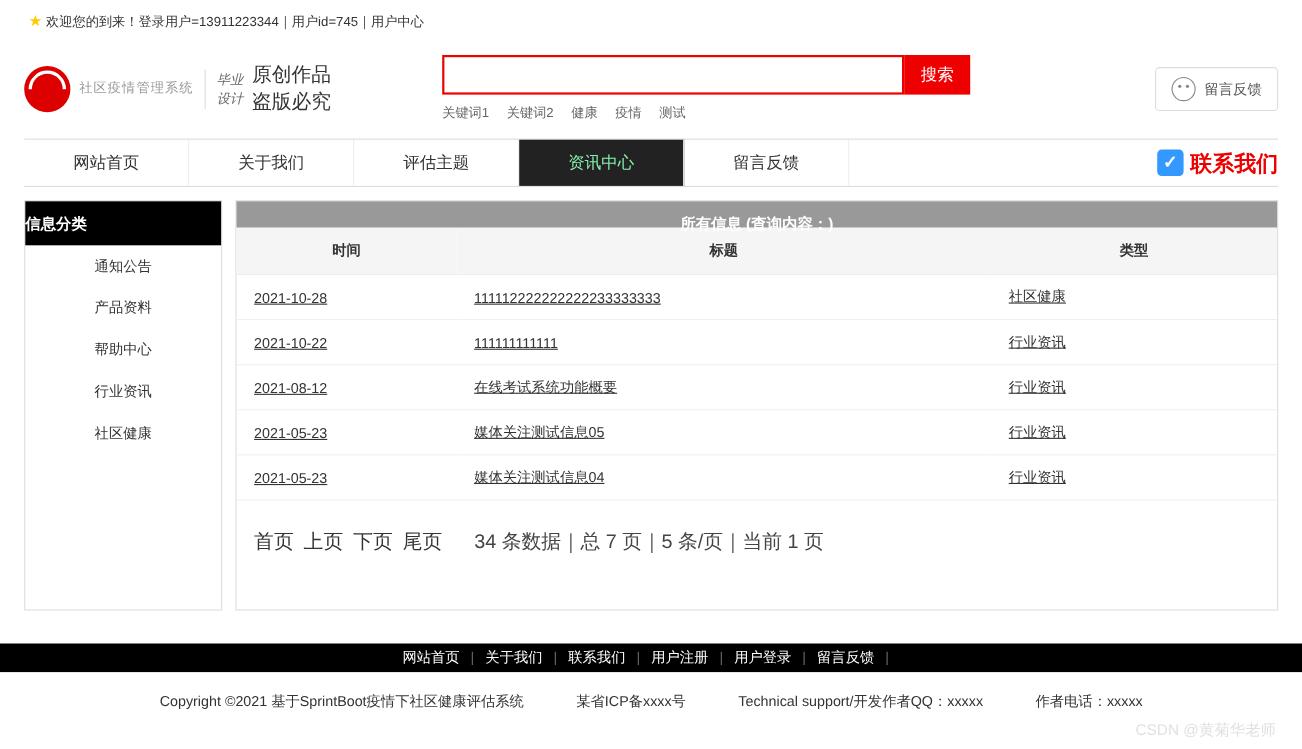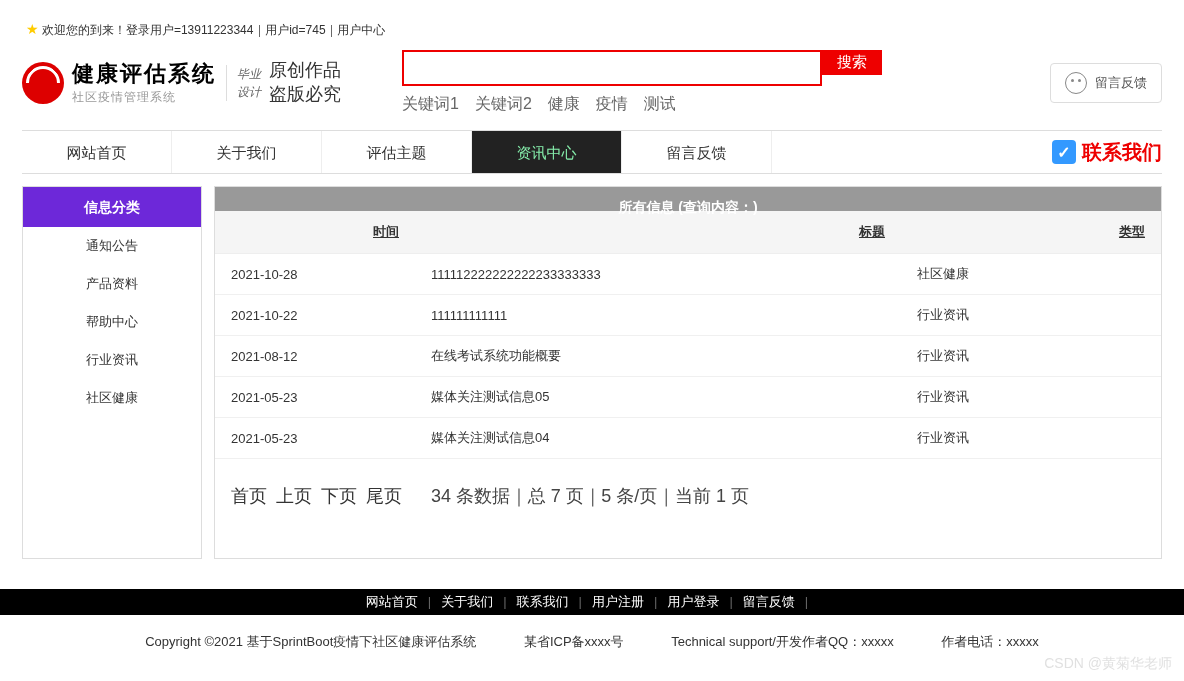--- a/index.html
+++ b/index.html
@@ -1,98 +1,97 @@
 <!DOCTYPE html>
 <html><head>
   <meta charset="utf-8">
   <style>
     * { margin: 0; padding: 0; box-sizing: border-box; }
     body { font-family: "Microsoft YaHei", SimSun, Arial, sans-serif; font-size: 13px; color: #333; background: #fff; }
     .container { width: 1140px; margin: 0 auto; }
     
     
-    .top-bar { height: 30px; line-height: 30px; font-size: 12px; padding: 14px 4px; display: flex; justify-content: space-between; text-align: center; }
+    .top-bar { height: 30px; line-height: 30px; font-size: 12px; padding: 4px 4px; display: flex; justify-content: space-between; text-align: center; }
     .top-left { color: #333; }
     .star-icon { color: #ffcc00; font-size: 14px; }
     .top-right a { text-decoration: none; color: #333; }
     .top-right .red-link { color: #e00; }
     .top-right .sep { margin: 0 6px; color: #ccc; }
     
     
     .header { display: flex; align-items: center; padding: 20px 0 15px; }
     .logo-area { display: flex; align-items: center; width: 350px; }
     .logo-icon { width: 42px; height: 42px; border-radius: 50%; background: #d00; position: relative; margin-right: 8px; }
     .logo-icon::before { content: ''; position: absolute; top: 4px; left: 4px; right: 4px; bottom: 4px; border: 3px solid #fff; border-radius: 50%; border-right-color: transparent; border-bottom-color: transparent; transform: rotate(45deg); }
     .logo-text h1 { font-size: 22px; font-weight: bold; letter-spacing: 2px; color: #000; }
     .logo-text p { font-size: 12px; color: #999; letter-spacing: 1px; }
     .logo-extra { border-left: 1px solid #ddd; padding-left: 10px; margin-left: 10px; font-size: 12px; color: #666; line-height: 1.5; font-style: italic; }
     .logo-extra .l1 { display: block; }
     .logo-script { font-family: cursive, KaiTi; font-size: 18px; padding-left: 8px; color: #333; line-height: 1.3; }
     
     .search-area { flex: 1; padding-left: 30px; }
     .search-box { display: flex; }
     .search-input { border: 2px solid #e00; width: 420px; height: 36px; padding: 0 8px; outline: none; font-size: 14px; }
-    .search-btn { background: #e00; color: #fff; border: none; width: 60px; height: 25px; font-size: 15px; cursor: pointer; }
-    .search-keys { margin-top: 8px; font-size: 16px; color: #666; }
+    .search-btn { background: #e00; color: #fff; border: none; width: 60px; height: 36px; font-size: 15px; cursor: pointer; }
+    .search-keys { margin-top: 8px; font-size: 12px; color: #666; }
     .search-keys a { color: #666; text-decoration: none; margin-right: 16px; }
     
     .feedback-btn { border: 1px solid #ddd; border-radius: 4px; padding: 8px 14px; display: flex; align-items: center; cursor: pointer; color: #555; margin-left: auto; }
     .feedback-head { width: 22px; height: 22px; border: 1.5px solid #888; border-radius: 50%; margin-right: 8px; position: relative; }
     .feedback-head::before { content: ''; position: absolute; top: 6px; left: 5px; width: 3px; height: 3px; background: #888; border-radius: 50%; }
     .feedback-head::after { content: ''; position: absolute; top: 6px; right: 5px; width: 3px; height: 3px; background: #888; border-radius: 50%; }
     
     
     .nav { border-top: 1px solid #ddd; border-bottom: 1px solid #ddd; display: flex; height: 44px; }
     .nav-item { width: 150px; text-align: center; line-height: 44px; font-size: 15px; border-right: 1px solid #eee; cursor: pointer; }
     .nav-item.active { background: #222; color: #86efac; }
     .nav-contact { margin-left: auto; display: flex; align-items: center; font-size: 20px; font-weight: bold; color: #e00; }
     .nav-contact-icon { width: 24px; height: 24px; background: #3399ff; border-radius: 4px; margin-right: 6px; color: #fff; display: flex; align-items: center; justify-content: center; font-size: 16px; }
     
     
     .content { display: flex; gap: 12px; margin-top: 12px; padding-bottom: 30px; }
     .sidebar { width: 180px; border: 1px solid #ddd; }
-    .sidebar-header { background: #6d28d9; color: #fff; text-align: center; height: 40px; line-height: 40px; font-size: 14px; font-weight: bold; }
+    .sidebar-header { background: #000000; color: #fff; text-align: left; height: 40px; line-height: 40px; font-size: 14px; font-weight: bold; }
     .sidebar-item { text-align: center; height: 38px; line-height: 38px; font-size: 13px; color: #333; cursor: pointer; }
     
     .main { flex: 1; border: 1px solid #ddd; padding-bottom: 40px; }
     .main-header { background: #999; color: #fff; text-align: center; height: 24px; line-height: 40px; font-size: 14px; font-weight: bold; }
     .tbl { width: 100%; border-collapse: collapse; }
-    .tbl th { background: #f5f5f5; text-align: right; padding: 12px 16px; font-size: 13px; font-weight: bold; border-bottom: 1px solid #eee; text-decoration: underline; }
-    .tbl td { padding: 11px 16px; font-size: 13px; border-bottom: 1px solid #f0f0f0; }
+    .tbl th { background: #f5f5f5; text-align: center; padding: 12px 16px; font-size: 13px; font-weight: bold; border-bottom: 1px solid #eee; }
+    .tbl td { padding: 11px 16px; font-size: 13px; border-bottom: 1px solid #f0f0f0; text-decoration: underline; }
     .tbl th:nth-child(1), .tbl td:nth-child(1) { width: 200px; }
     .tbl th:nth-child(3), .tbl td:nth-child(3) { width: 260px; }
     .pager { padding: 25px 16px 10px; font-size: 18px; color: #444; }
     .pager a { color: #333; text-decoration: none; margin-right: 4px; }
     .pager-info { margin-left: 20px; }
     
     
     .footer-nav { background: #000; color: #fff; text-align: center; padding: 4px 0; font-size: 13px; }
     .footer-nav a { color: #fff; text-decoration: none; }
     .footer-nav .divider { margin: 0 10px; color: #666; }
     .footer-copy { text-align: center; padding: 18px 0; font-size: 13px; color: #333; }
     .footer-copy span { margin: 0 22px; }
-    .watermark { position: fixed; bottom: 8px; right: 12px; color: #ccc; font-size: 14px; opacity: 0.6; }
+    .watermark { position: fixed; bottom: 8px; right: 24px; color: #ccc; font-size: 14px; opacity: 0.6; }
   </style>
 </head>
 <body>
 
 <div class="container">
 
   <div class="top-bar">
     <div class="top-left">
       <span class="star-icon">★</span>
       <span>欢迎您的到来！登录用户=13911223344｜用户id=745｜用户中心</span>
     </div>
   </div>
 
   <div class="header">
     <div class="logo-area">
       <div class="logo-icon"></div>
       <div class="logo-text">
-        <h1>健康评估系统</h1>
         <p>社区疫情管理系统</p>
       </div>
       <div class="logo-extra">
         <span class="l1">毕业</span>
         <span class="l1">设计</span>
       </div>
       <div class="logo-script">
         <div>原创作品</div>
         <div>盗版必究</div>
       </div>

